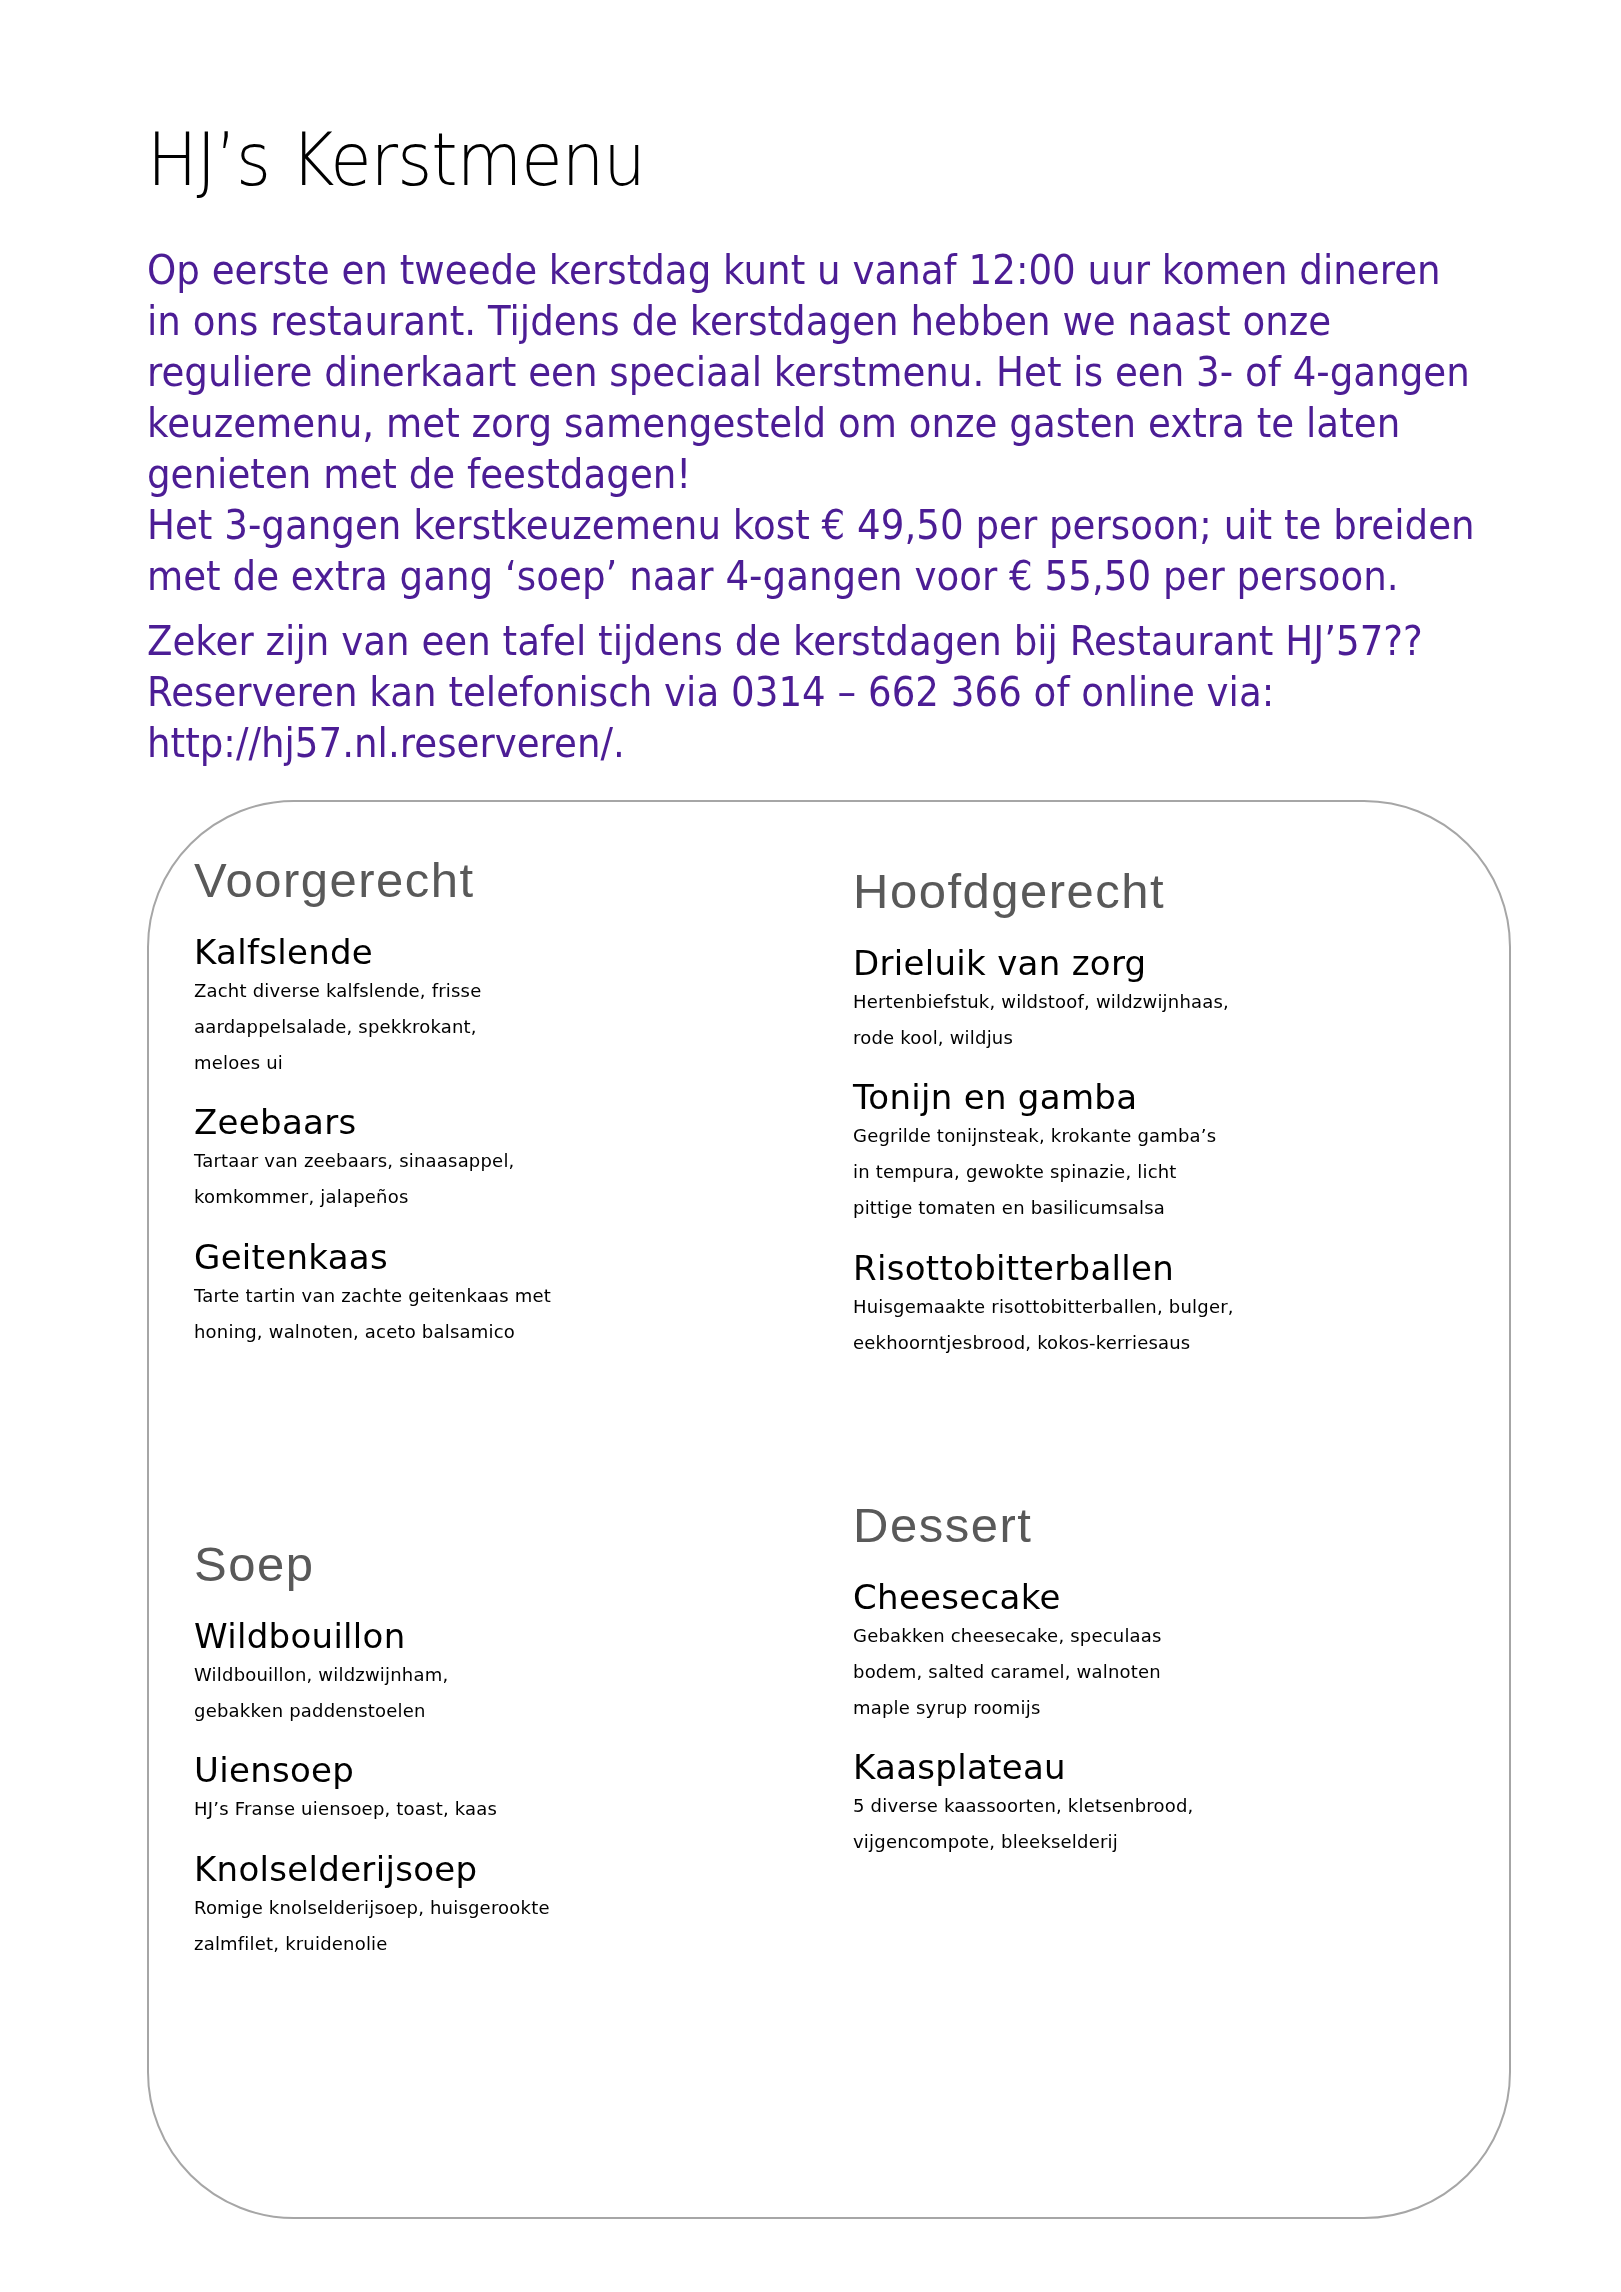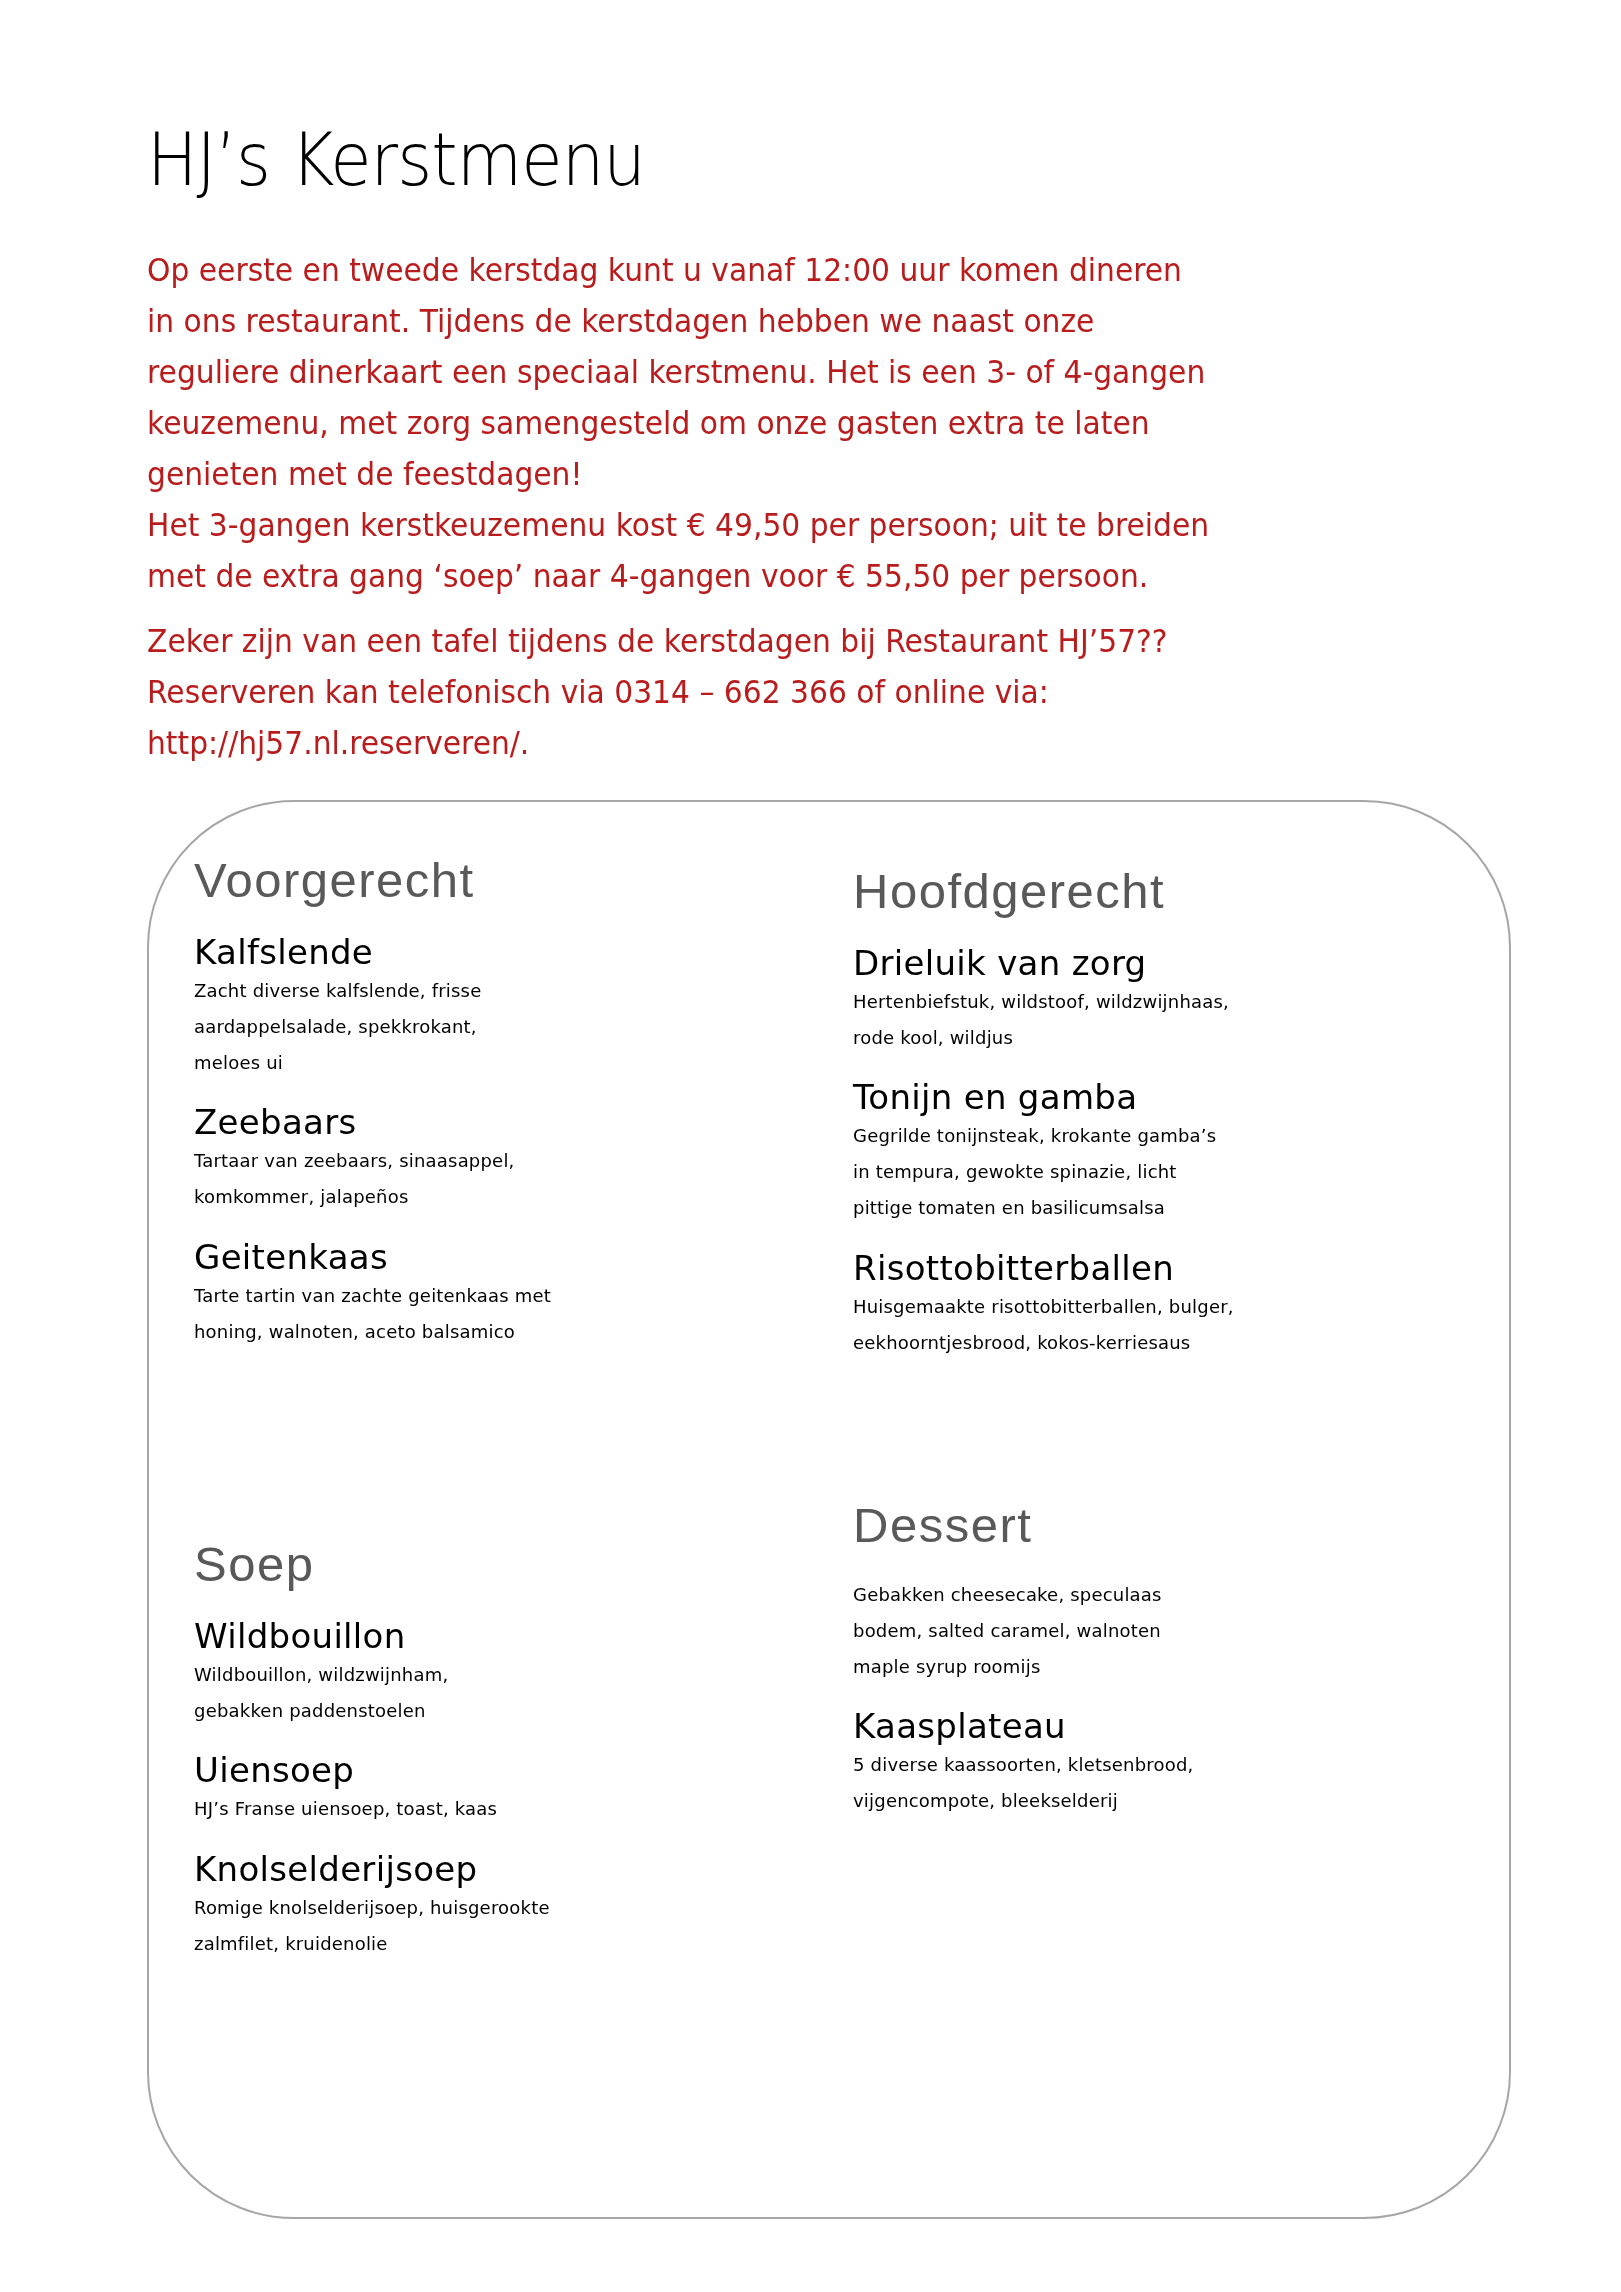--- a/index.html
+++ b/index.html
@@ -9,21 +9,21 @@
   .title {
     position: absolute; left: 147px; top: 116px;
     font-family: "DejaVu Sans", sans-serif; font-weight: 300;
     font-size: 73px; line-height: 88px; letter-spacing: -1px; color: #000;
     transform: scaleX(0.92); transform-origin: left top; white-space: nowrap;
   }
 
   .intro {
     position: absolute; left: 147px; top: 245px; width: 1392px;
     font-family: "DejaVu Sans", sans-serif; font-weight: normal;
-    font-size: 32px; line-height: 51px; color: #b91c1c;
+    font-size: 40px; line-height: 51px; color: #4c1d95;
   }
   .intro .line { display: block; white-space: nowrap; transform: scaleX(0.93); transform-origin: left center; }
   .intro .gap { height: 13.7px; display: block; }
 
   .menu-box {
     position: absolute; left: 147px; top: 800px;
     width: 1364px; height: 1419px;
     border: 2.9px solid #a6a6a6; border-radius: 147px;
     box-sizing: border-box;
   }
@@ -125,20 +125,21 @@
     <div class="dish">
       <div class="dish-name">Risottobitterballen</div>
       <div class="dish-desc">Huisgemaakte risottobitterballen, bulger,
 eekhoorntjesbrood, kokos-kerriesaus</div>
     </div>
   </div>
 
   <div class="course col col-right" style="top:1496px;">
     <div class="course-title">Dessert</div>
     <div class="dish">
+      <div class="dish-name">Cheesecake</div>
       <div class="dish-desc">Gebakken cheesecake, speculaas
 bodem, salted caramel, walnoten
 maple syrup roomijs</div>
     </div>
     <div class="dish">
       <div class="dish-name">Kaasplateau</div>
       <div class="dish-desc">5 diverse kaassoorten, kletsenbrood,
 vijgencompote, bleekselderij</div>
     </div>
   </div>

